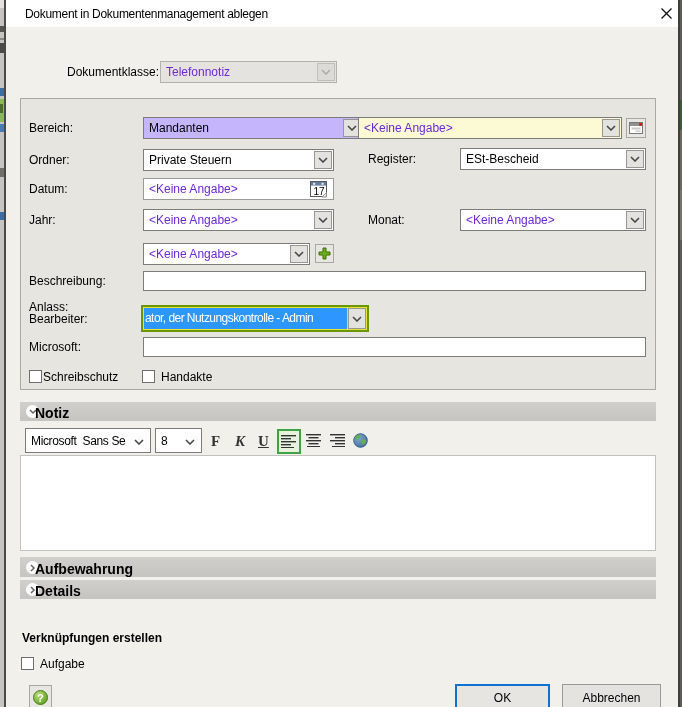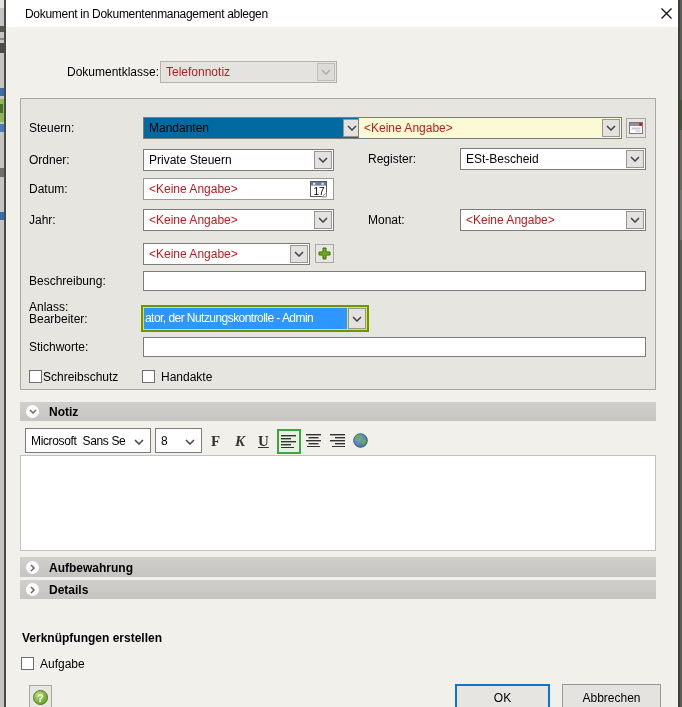--- a/index.html
+++ b/index.html
@@ -4,24 +4,24 @@
 <style>
   html,body{margin:0;padding:0;}
   body{font-family:"Liberation Sans",sans-serif;font-size:12px;color:#000;}
   #page{position:relative;width:682px;height:707px;background:#f1f0eb;overflow:hidden;}
   .abs{position:absolute;}
   .lbl{position:absolute;font-size:12px;color:#000;white-space:nowrap;}
   .combo{position:absolute;background:#fff;border:1px solid #7c7c7c;box-sizing:border-box;}
   .combo .txt{position:absolute;left:5px;top:3px;font-size:12px;white-space:nowrap;}
   .cbtn{position:absolute;right:1px;top:1px;bottom:1px;width:18px;background:#e3e2de;border:1px solid #979792;box-sizing:border-box;}
   .cbtn svg{position:absolute;left:50%;top:50%;margin-left:-5px;margin-top:-3px;}
-  .gray{color:#b91c1c;}
+  .gray{color:#6d28d9;}
   .bar{position:absolute;left:20px;width:636px;height:19px;background:linear-gradient(#d0cfcc,#c5c4c1);}
   .bar .circ{position:absolute;left:6px;top:3px;width:13px;height:13px;border-radius:50%;background:#fff;}
-  .bar b{position:absolute;left:29px;top:3px;font-size:12px;}
+  .bar b{position:absolute;left:15px;top:3px;font-size:14px;}
   .cb{position:absolute;width:13px;height:13px;background:#fff;border:1px solid #6e6e6e;box-sizing:border-box;}
   .tbbtn{position:absolute;top:433px;font-family:"Liberation Serif",serif;font-weight:bold;font-size:15px;color:#333;}
 </style>
 </head>
 <body>
 <div id="page">
 
   <div class="abs" style="left:0;top:0;width:4px;height:707px;background:#c6c5c1;"></div>
   <div class="abs" style="left:0;top:0;width:4px;height:8px;background:#e3e2de;"></div>
   <div class="abs" style="left:0;top:26px;width:4px;height:6px;background:#55544f;"></div>
@@ -53,22 +53,22 @@
     <div class="txt gray">Telefonnotiz</div>
     <div class="cbtn" style="background:#dcdbd7;border-color:#c0c0bb;">
       <svg width="10" height="6" viewBox="0 0 10 6">
           <path d="M1 1 L5 5 L9 1" stroke="#a8a8a4" stroke-width="1.4" fill="none"></path>
         </svg>
     </div>
   </div>
 
   <div class="abs" style="left:20px;top:98px;width:636px;height:292px;background:#e6e5e0;border:1px solid #a9a8a3;box-sizing:border-box;"></div>
 
-  <div class="lbl" style="left:29px;top:121px;">Steuern:</div>
-  <div class="combo" style="left:143px;top:117px;width:220px;height:22px;background:#0369a1;">
+  <div class="lbl" style="left:29px;top:121px;">Bereich:</div>
+  <div class="combo" style="left:143px;top:117px;width:220px;height:22px;background:#c4b5fd;">
     <div class="txt">Mandanten</div>
     <div class="cbtn">
       <svg width="10" height="6" viewBox="0 0 10 6">
           <path d="M1 1 L5 5 L9 1" stroke="#464646" stroke-width="1.55" fill="none"></path>
         </svg>
     </div>
   </div>
   <div class="combo" style="left:358px;top:117px;width:264px;height:22px;background:#fbfad5;">
     <div class="txt gray">&lt;Keine Angabe&gt;</div>
     <div class="cbtn">
@@ -162,21 +162,21 @@
     <div class="abs" style="left:1px;top:1px;right:20px;bottom:1px;background:#2e96ff;overflow:hidden;">
       <div style="position:absolute;left:1px;top:3px;font-size:12px;letter-spacing:-0.55px;color:#fff;white-space:nowrap;">ator, der Nutzungskontrolle - Admin</div>
     </div>
     <div class="abs" style="right:1px;top:1px;width:18px;bottom:1px;background:#e3e2de;border:1px solid #979792;box-sizing:border-box;">
       <svg style="position:absolute;left:3px;top:7px;" width="10" height="6" viewBox="0 0 10 6">
           <path d="M1 1 L5 5 L9 1" stroke="#464646" stroke-width="1.55" fill="none"></path>
         </svg>
     </div>
   </div>
 
-  <div class="lbl" style="left:29px;top:340px;">Stichworte:</div>
+  <div class="lbl" style="left:29px;top:340px;">Microsoft:</div>
   <div class="combo" style="left:143px;top:337px;width:503px;height:20px;"></div>
 
   <div class="cb" style="left:29px;top:370px;"></div>
   <div class="lbl" style="left:43px;top:370px;">Schreibschutz</div>
   <div class="cb" style="left:142px;top:370px;"></div>
   <div class="lbl" style="left:161px;top:370px;">Handakte</div>
 
   <div class="bar" style="top:402px;">
     <div class="circ">
       <svg style="position:absolute;left:2.5px;top:3.5px;" width="8" height="6" viewBox="0 0 8 6">

